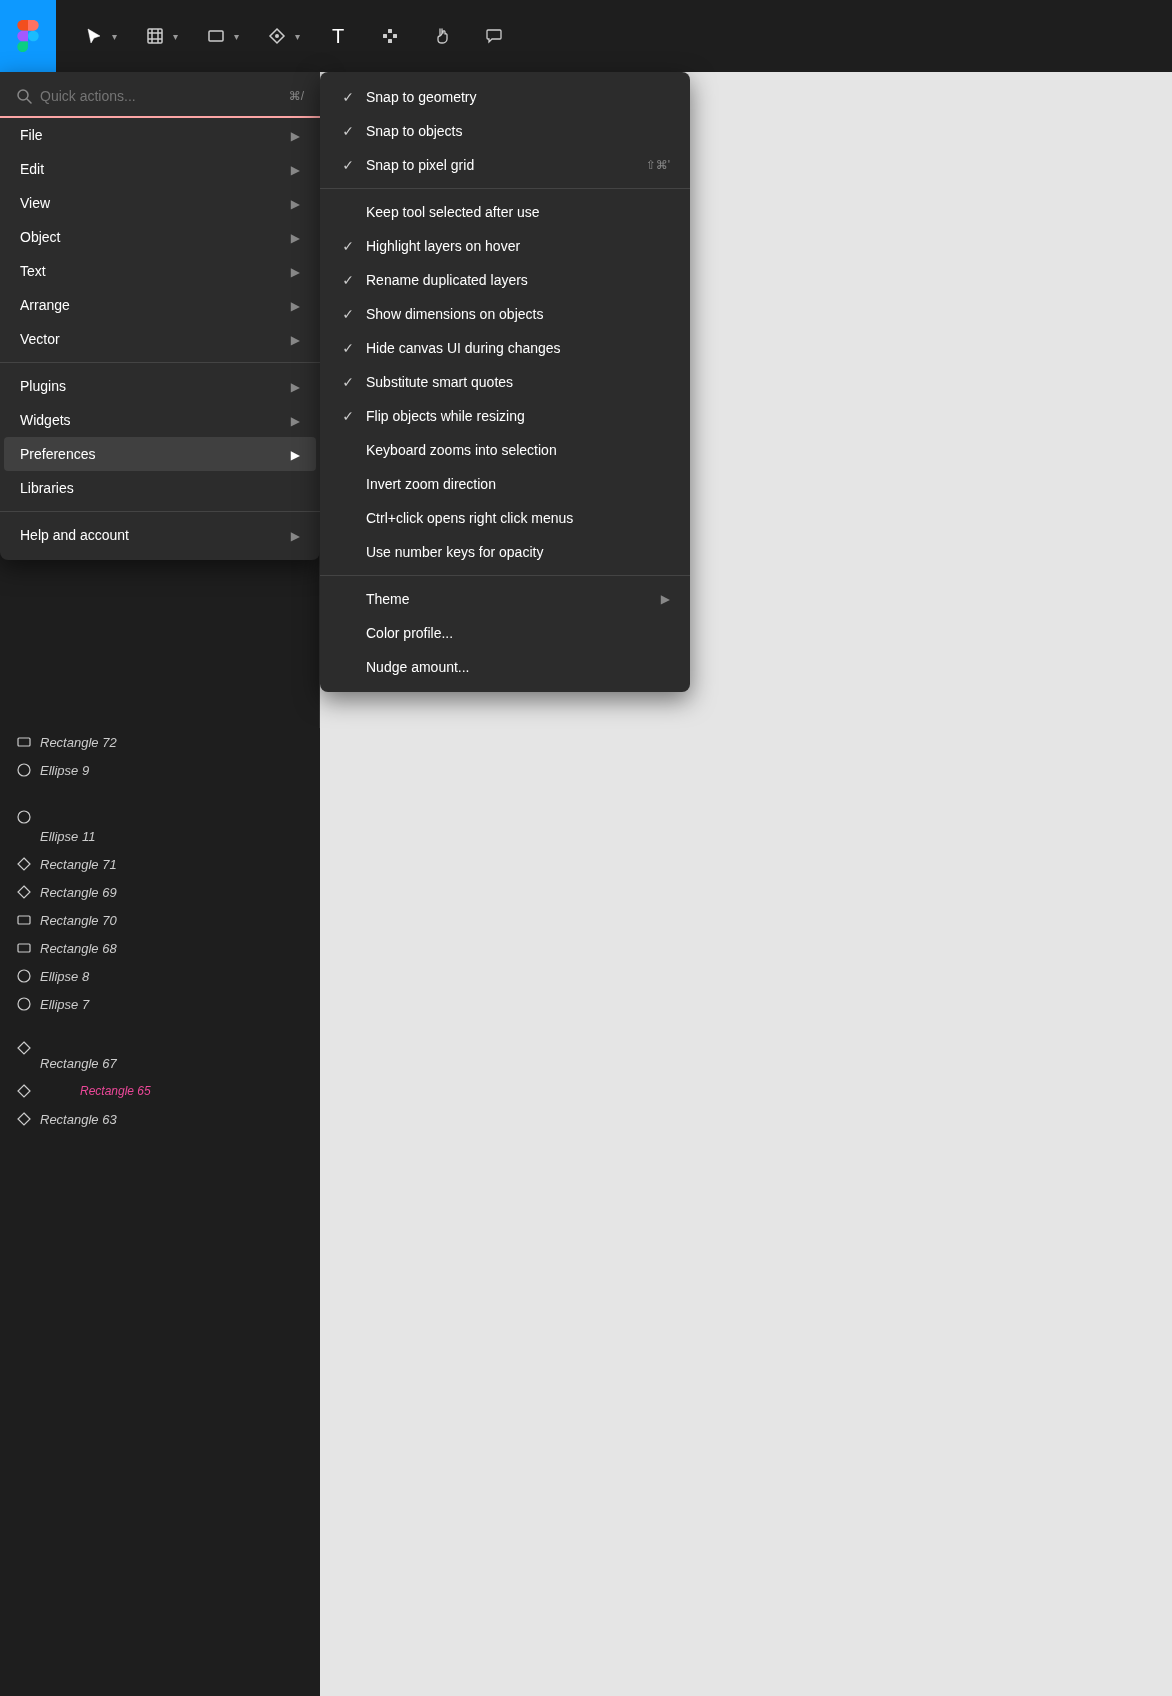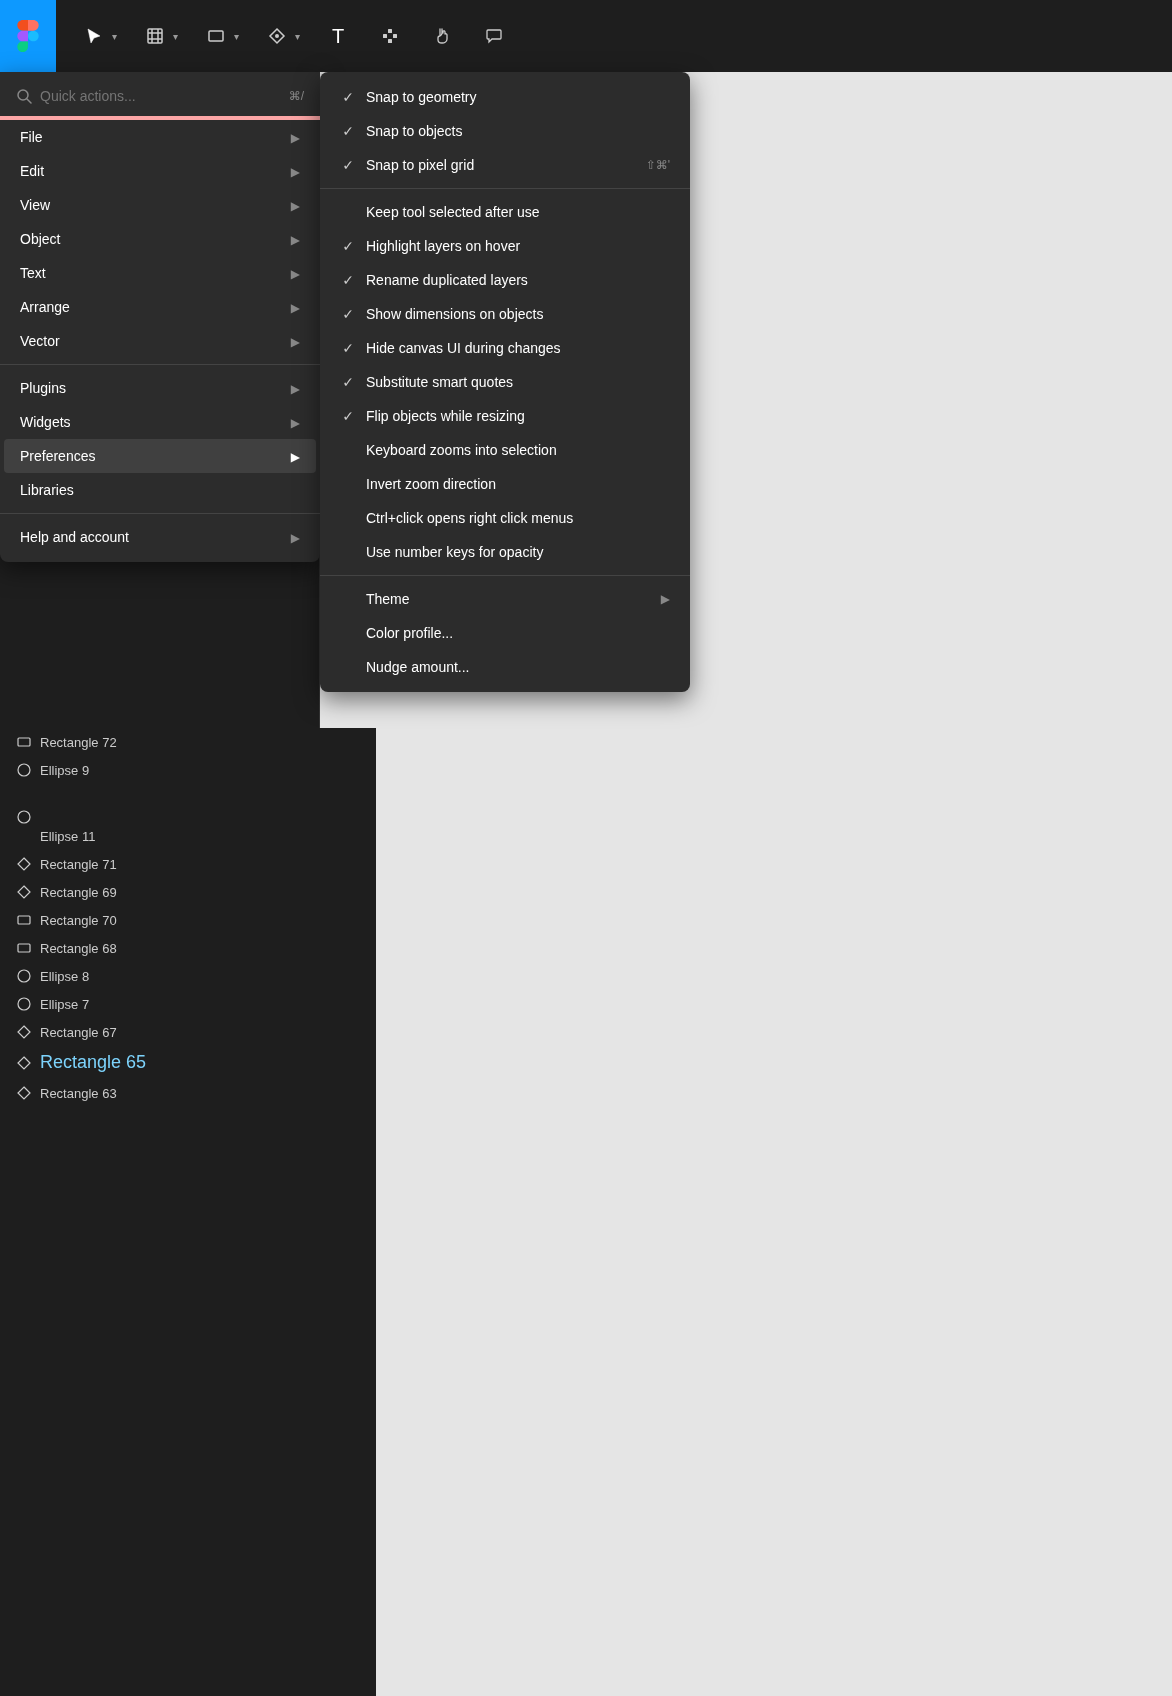--- a/index.html
+++ b/index.html
@@ -119,21 +119,21 @@
       z-index: 100;
       padding: 8px 0;
       box-shadow: 0 8px 24px rgba(0,0,0,0.5);
     }
 
     .menu-search {
       display: flex;
       align-items: center;
       gap: 8px;
       padding: 8px 16px 12px;
-      border-bottom: 4px solid #fca5a5;
+      border-bottom: 2px solid #fca5a5;
     }
 
     .menu-search-input {
       background: transparent;
       border: none;
       outline: none;
       color: #ccc;
       font-size: 14px;
       flex: 1;
     }
@@ -486,21 +486,21 @@
     <span class="pref-item-label">Color profile...</span>
   </div>
 
 
   <div class="pref-item">
     <span class="pref-check empty">✓</span>
     <span class="pref-item-label">Nudge amount...</span>
   </div>
 </div>
 
-<div style="position:absolute;top:728px;left:0;width:376px;background:#1e1e1e;z-index:40;bottom:0;overflow:hidden;">
+<div style="position:absolute;top:728px;left:0;width:320px;background:#1e1e1e;z-index:40;bottom:0;overflow:hidden;font-style:italic;">
   <div id="layer-list-rendered">
       <div class="layer-item">
       <span class="layer-icon">
           <svg width="14" height="14" viewBox="0 0 14 14">
             <rect x="1" y="3" width="12" height="8" rx="1" stroke="#ccc" stroke-width="1.2" fill="none"></rect>
           </svg>
         </span>
       <span style="color:#ccc;font-size:13px;">Rectangle 72</span>
     </div>
       <div class="layer-item">
@@ -566,29 +566,29 @@
           </svg>
         </span>
       <span style="color:#ccc;font-size:13px;">Ellipse 7</span>
     </div>
       <div class="layer-item">
       <span class="layer-icon">
           <svg width="14" height="14" viewBox="0 0 14 14">
             <path d="M7 1L13 7L7 13L1 7Z" stroke="#ccc" stroke-width="1.2" fill="none"></path>
           </svg>
         </span>
-      <span style="color:#ccc;font-size:13px;">Rectangle 67</span>
+      <span style="color:#ccc;font-size:13px;margin-top:32px;">Rectangle 67</span>
     </div>
       <div class="layer-item">
       <span class="layer-icon">
           <svg width="14" height="14" viewBox="0 0 14 14">
             <path d="M7 1L13 7L7 13L1 7Z" stroke="#ccc" stroke-width="1.2" fill="none"></path>
           </svg>
         </span>
-      <span style="color:#7dd3fc;font-size:18px;">Rectangle 65</span>
+      <span style="color:#ec4899;font-size:12px;margin-left:40px;">Rectangle 65</span>
     </div>
       <div class="layer-item">
       <span class="layer-icon">
           <svg width="14" height="14" viewBox="0 0 14 14">
             <path d="M7 1L13 7L7 13L1 7Z" stroke="#ccc" stroke-width="1.2" fill="none"></path>
           </svg>
         </span>
       <span style="color:#ccc;font-size:13px;">Rectangle 63</span>
     </div>
     </div>

